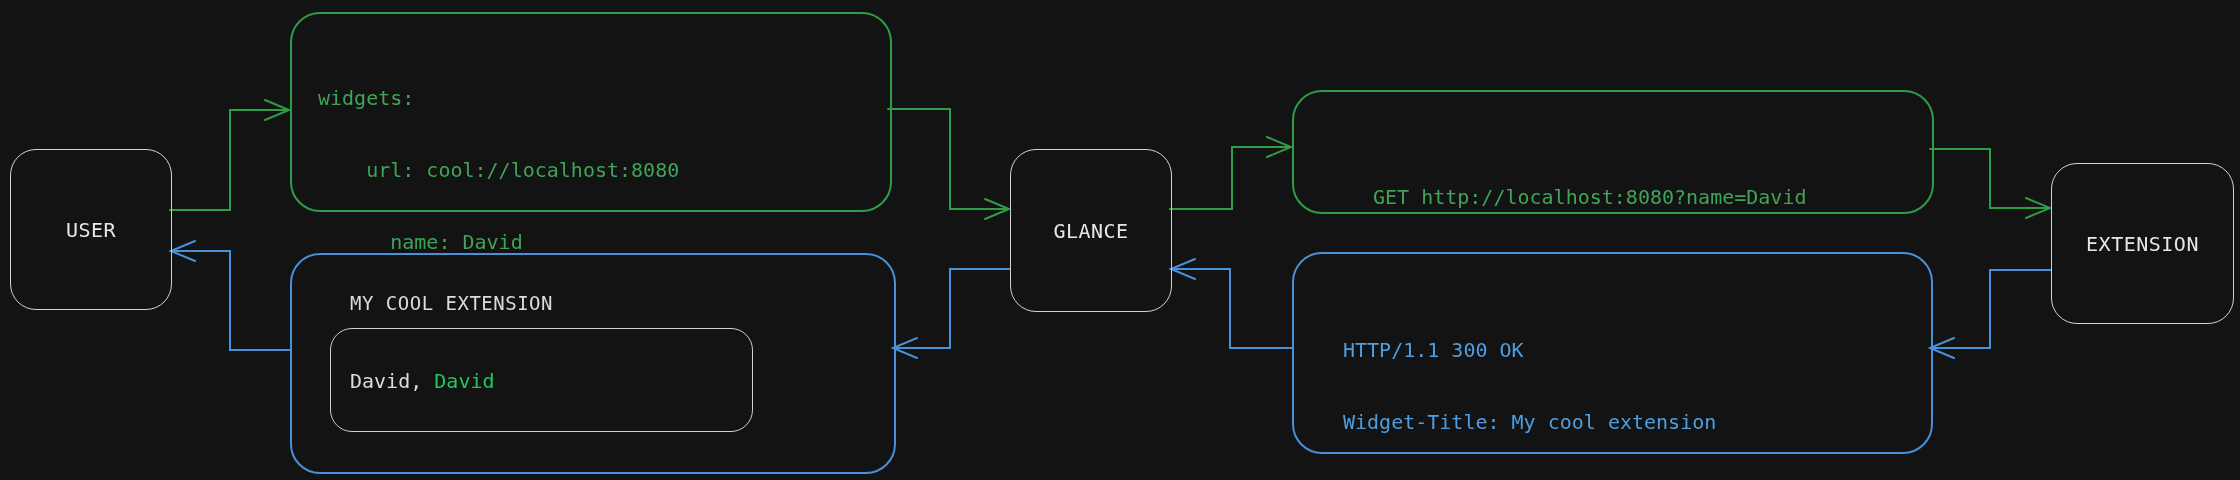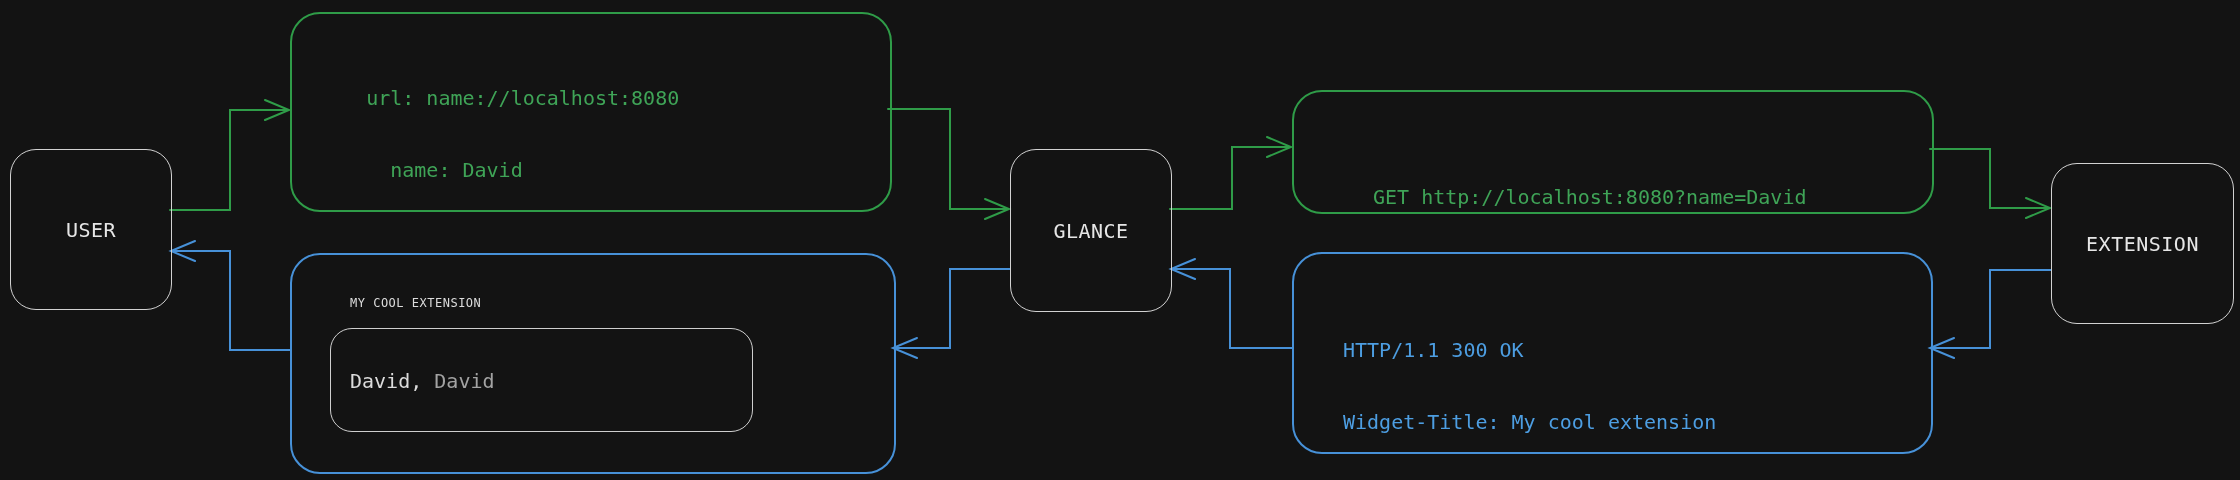--- a/index.html
+++ b/index.html
@@ -34,27 +34,27 @@
     background:transparent;
   }
 
   .code{position:absolute;white-space:pre;font-size:20px;line-height:24px;}
   .code div{height:24px;}
   .green-text{color:#3fa457;}
   .blue-text{color:#4d9ee2;}
 
   .preview-title{
     position:absolute;white-space:pre;
-    color:#dcdcdc;font-size:12px;line-height:24px;letter-spacing:0.5px;
+    color:#dcdcdc;font-size:19px;line-height:24px;letter-spacing:0.5px;
   }
   .hello-line{
     position:absolute;white-space:pre;
     font-size:20px;line-height:24px;color:#dcdcdc;
   }
-  .hello-line .name{color:#a3a3a3;}
+  .hello-line .name{color:#22c55e;}
 </style>
 </head>
 <body>
 
 <div class="canvas">
 
   <svg class="wires" width="2240" height="480" viewBox="0 0 2240 480">
 
     <path class="wire-green" d="M170 210 H230 V110 H289 M265 100 L289 110 L265 120"></path>
     <path class="wire-green" d="M888 109 H950 V209 H1009 M985 199 L1009 209 L985 219"></path>
@@ -72,21 +72,22 @@
   </div>
   <div class="node" style="left:10px;top:149px;width:160px;height:159px;">
     <span>USER</span>
   </div>
   <div class="node" style="left:2051px;top:139px;width:181px;height:159px;margin-top:24px;">
     <span>EXTENSION</span>
   </div>
 
   <div class="msgbox gbox" style="left:290px;top:12px;width:598px;height:196px;"></div>
   <div class="code green-text" style="left:318px;top:38px;">
-    <div>    url: name://localhost:8080</div>
+    <div>widgets:</div>
+    <div>    url: cool://localhost:8080</div>
     <div>      name: David</div>
   </div>
 
   <div class="msgbox gbox" style="left:1292px;top:90px;width:638px;height:120px;"></div>
   <div class="code green-text" style="left:1341px;top:137px;margin-left:32px;">
     <div>GET http://localhost:8080?name=David</div>
   </div>
 
   <div class="msgbox bbox" style="left:1292px;top:252px;width:637px;height:198px;"></div>
   <div class="code blue-text" style="left:1343px;top:290px;">

